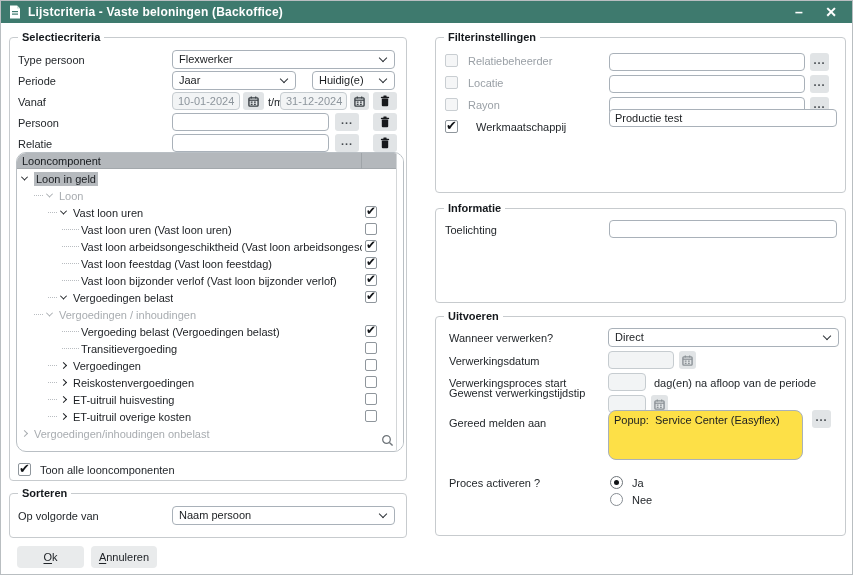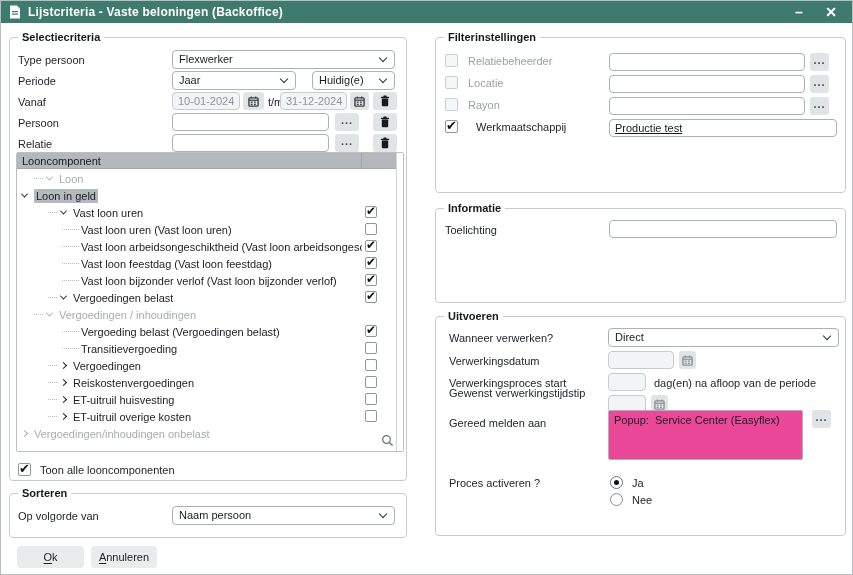--- a/index.html
+++ b/index.html
@@ -26,41 +26,41 @@
   .lbl.dim { color:#9aa0a6; }
 
   
   .sel { position:absolute; height:19px; border:1px solid #a9b1b9; border-radius:4px; background:#fff;
          line-height:17px; padding:0 20px 0 6px; color:#1a1d20; white-space:nowrap; overflow:hidden; }
   .sel .chev { position:absolute; right:8px; top:4px; width:6px; height:6px;
                border-right:1.6px solid #2e3338; border-bottom:1.6px solid #2e3338; transform:rotate(45deg); }
   .inp { position:absolute; height:18px; border:1px solid #a9b1b9; border-radius:4px; background:#fff;
          line-height:16px; padding:0 5px; color:#1a1d20; white-space:pre; overflow:hidden; }
   .inp.dis { background:#f2f4f5; border-color:#c6ccd0; color:#8d959c; }
-  .tarea { position:absolute; border:1px solid #a9b1b9; border-radius:2px; background:#ec4899;
+  .tarea { position:absolute; border:1px solid #a9b1b9; border-radius:8px; background:#fde047;
            padding:2px 5px; color:#1a1d20; white-space:pre-wrap; overflow:hidden; line-height:14px; }
   .ibtn { position:absolute; height:18px; background:#e1e4e6; border-radius:3px;
           display:flex; align-items:center; justify-content:center; cursor:default; }
   .ibtn .dots3 { font-weight:bold; color:#43484d; letter-spacing:1px; margin-top:-5px; }
 
   .cb { position:absolute; width:13px; height:13px; border:1px solid #8f969c; border-radius:2px; background:#fff; }
   .cb.checked::after { content:"✔"; position:absolute; left:0px; top:-3px; font-size:13px; color:#101316; }
   .cb.dis { border-color:#c9ced2; background:#f5f6f7; }
 
   .radio { position:absolute; width:13px; height:13px; border:1px solid #878d93; border-radius:50%; background:#fff; }
   .radio.sel2 { border-color:#6e7479; }
   .radio.sel2::after { content:""; position:absolute; left:3px; top:3px; width:5px; height:5px;
                        border-radius:50%; background:#111417; }
 
   .btn { position:absolute; height:22px; background:#e9ebec; border:none; border-radius:4px;
          font-family:"Liberation Sans", sans-serif; font-size:11px; color:#202428; cursor:default; }
 
   
   .treebox { position:absolute; left:6px; top:114px; width:388px; height:300px;
-             border:1px solid #b9bfc4; border-radius:2px; background:#fff; overflow:hidden; }
+             border:1px solid #b9bfc4; border-radius:10px; background:#fff; overflow:hidden; }
   .tree-header { position:absolute; left:0; top:0; width:381px; height:16px; background:#b4b8bc;
                  border-bottom:1px solid #a3a8ac; line-height:16px; padding-left:5px; color:#15191d; }
   .hdr-sep { position:absolute; left:344px; top:0; width:1px; height:16px; background:#9fa4a8; }
   .tree-gutter { position:absolute; right:0; top:0; bottom:0; width:7px; background:#fff;
                  border-left:1px solid #d3d6d8; }
   .tree-rows { position:absolute; left:0; top:17px; width:381px; }
   .trow { position:relative; height:17px; display:flex; align-items:center; white-space:nowrap;
           overflow:hidden; padding-right:36px; color:#1b1e22; }
   .trow.grey { color:#a8acb0; }
   .trow .dots { border-top:1px dotted #b9bdc1; height:0; flex:none; align-self:center; margin-right:2px; }
@@ -176,28 +176,28 @@
         </svg>
     </div>
 
     <div class="treebox">
       <div class="tree-header">
         <span>Looncomponent</span>
         <span class="hdr-sep"></span>
       </div>
       <div class="tree-gutter"></div>
       <div class="tree-rows">
+          <div class="trow" style="padding-left: 3px;">
+            <span class="chev2 open"></span>
+            <span class="tlabel selrow">Loon in geld</span>
+          </div>
           <div class="trow grey" style="padding-left: 17px;">
             <span class="dots" style="width: 9px;"></span>
             <span class="chev2 open"></span>
             <span class="tlabel">Loon</span>
-          </div>
-          <div class="trow" style="padding-left: 3px;">
-            <span class="chev2 open"></span>
-            <span class="tlabel selrow">Loon in geld</span>
           </div>
           <div class="trow" style="padding-left: 31px;">
             <span class="dots" style="width: 9px;"></span>
             <span class="chev2 open"></span>
             <span class="tlabel">Vast loon uren</span>
             <span class="cb rowcb checked"></span>
           </div>
           <div class="trow" style="padding-left: 45px;">
             <span class="dots" style="width: 17px;"></span>
             <span class="tlabel">Vast loon uren (Vast loon uren)</span>
@@ -311,21 +311,21 @@
 
     <span class="cb dis" style="left:9px; top:60px;"></span>
     <span class="lbl dim" style="left:32px; top:61px;">Rayon</span>
     <div class="inp" style="left:173px; top:59px; width:196px;"></div>
     <div class="ibtn" style="left:374px; top:59px; width:19px;">
       <span class="dots3">...</span>
     </div>
 
     <span class="cb checked" style="left:9px; top:82px;"></span>
     <span class="lbl" style="left:40px; top:83px;">Werkmaatschappij</span>
-    <div class="inp" style="left:173px; top:81px; width:228px;text-decoration:underline;">Productie test</div>
+    <div class="inp" style="left:173px; top:71px; width:228px;">Productie test</div>
   </div>
 
   <div class="grp" style="left:434px; top:207px; width:411px; height:95px;">
     <span class="legend">Informatie</span>
     <span class="lbl" style="left:9px; top:15px;">Toelichting</span>
     <div class="inp" style="left:173px; top:11px; width:228px;"></div>
   </div>
 
   <div class="grp" style="left:434px; top:315px; width:411px; height:220px;">
     <span class="legend">Uitvoeren</span>

